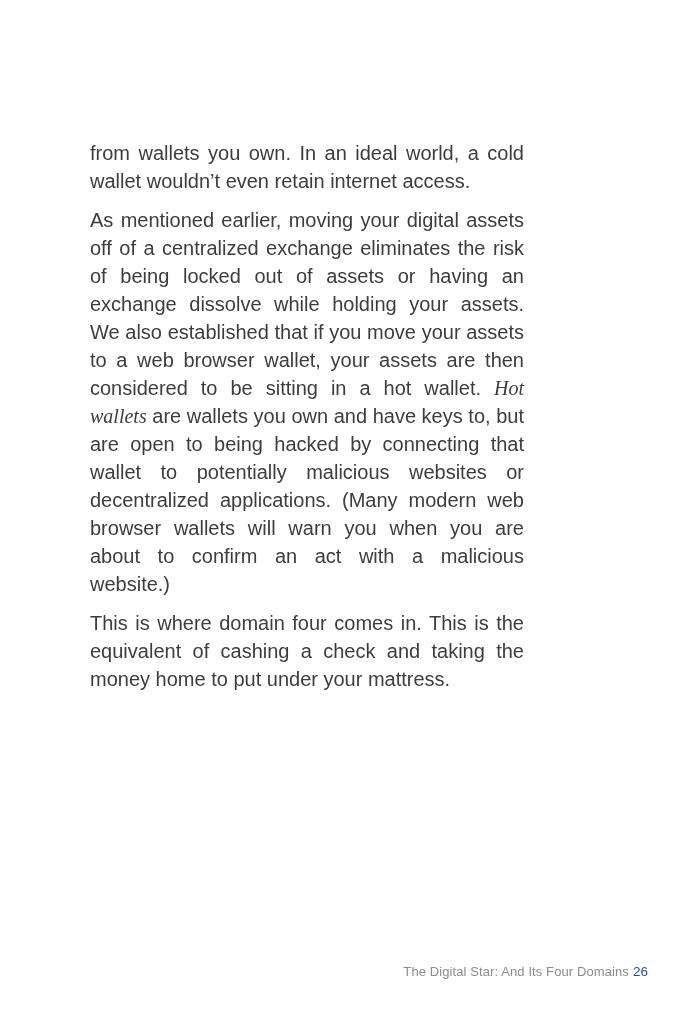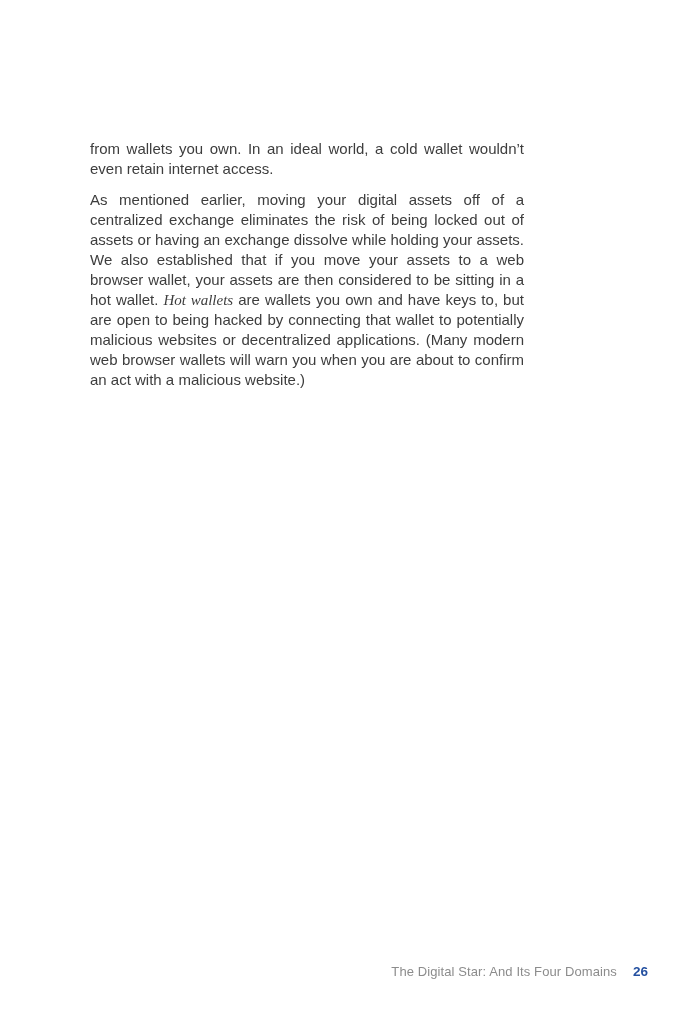--- a/index.html
+++ b/index.html
@@ -14,68 +14,71 @@
     height: 1024px;
     background: #ffffff;
     overflow: hidden;
   }
   .content {
     position: absolute;
     left: 90px;
     top: 139px;
     width: 434px;
     color: #3d3d3d;
-    font-size: 15px;
-    line-height: 20px;
+    font-size: 20px;
+    line-height: 28px;
     text-align: justify;
   }
   .content p {
     margin-bottom: 11px;
   }
   .content p:last-child {
     margin-bottom: 0;
   }
   .italic {
     font-style: italic;
     font-family: Liberation Serif, serif;
   }
   .footer {
     position: absolute;
     top: 964px;
     right: 35px;
     display: flex;
     align-items: baseline;
-    gap: 16px;
+    gap: 4px;
   }
   .footer-title {
     color: #8c8c8c;
     font-size: 13px;
     letter-spacing: 0.1px;
   }
   .footer-pagenum {
     color: #2450a0;
     font-size: 13.5px;
-    font-weight: bold;
+    font-weight: normal;
     text-align: right;
   }
 </style>
 </head>
 <body>
 
 <div class="page">
 
   <div class="content">
     <p>
       <span>from wallets you own. In an ideal world, a cold wallet wouldn’t even retain internet access.</span>
     </p>
 
     <p>
       <span>As mentioned earlier, moving your digital assets off of a centralized exchange eliminates the risk of being locked out of assets or having an exchange dissolve while holding your assets. We also established that if you move your assets to a web browser wallet, your assets are then considered to be sitting in a hot wallet. </span><span class="italic">Hot wallets</span><span> are wallets you own and have keys to, but are open to being hacked by connecting that wallet to potentially malicious websites or decentralized applications. (Many modern web browser wallets will warn you when you are about to confirm an act with a malicious website.)</span>
     </p>
 
+    <p>
+      <span>This is where domain four comes in. This is the equivalent of cashing a check and taking the money home to put under your mattress.</span>
+    </p>
   </div>
 
   <div class="footer">
     <span class="footer-title">The Digital Star: And Its Four Domains</span>
     <span class="footer-pagenum">26</span>
   </div>
 
 </div>
 
 </body></html>

